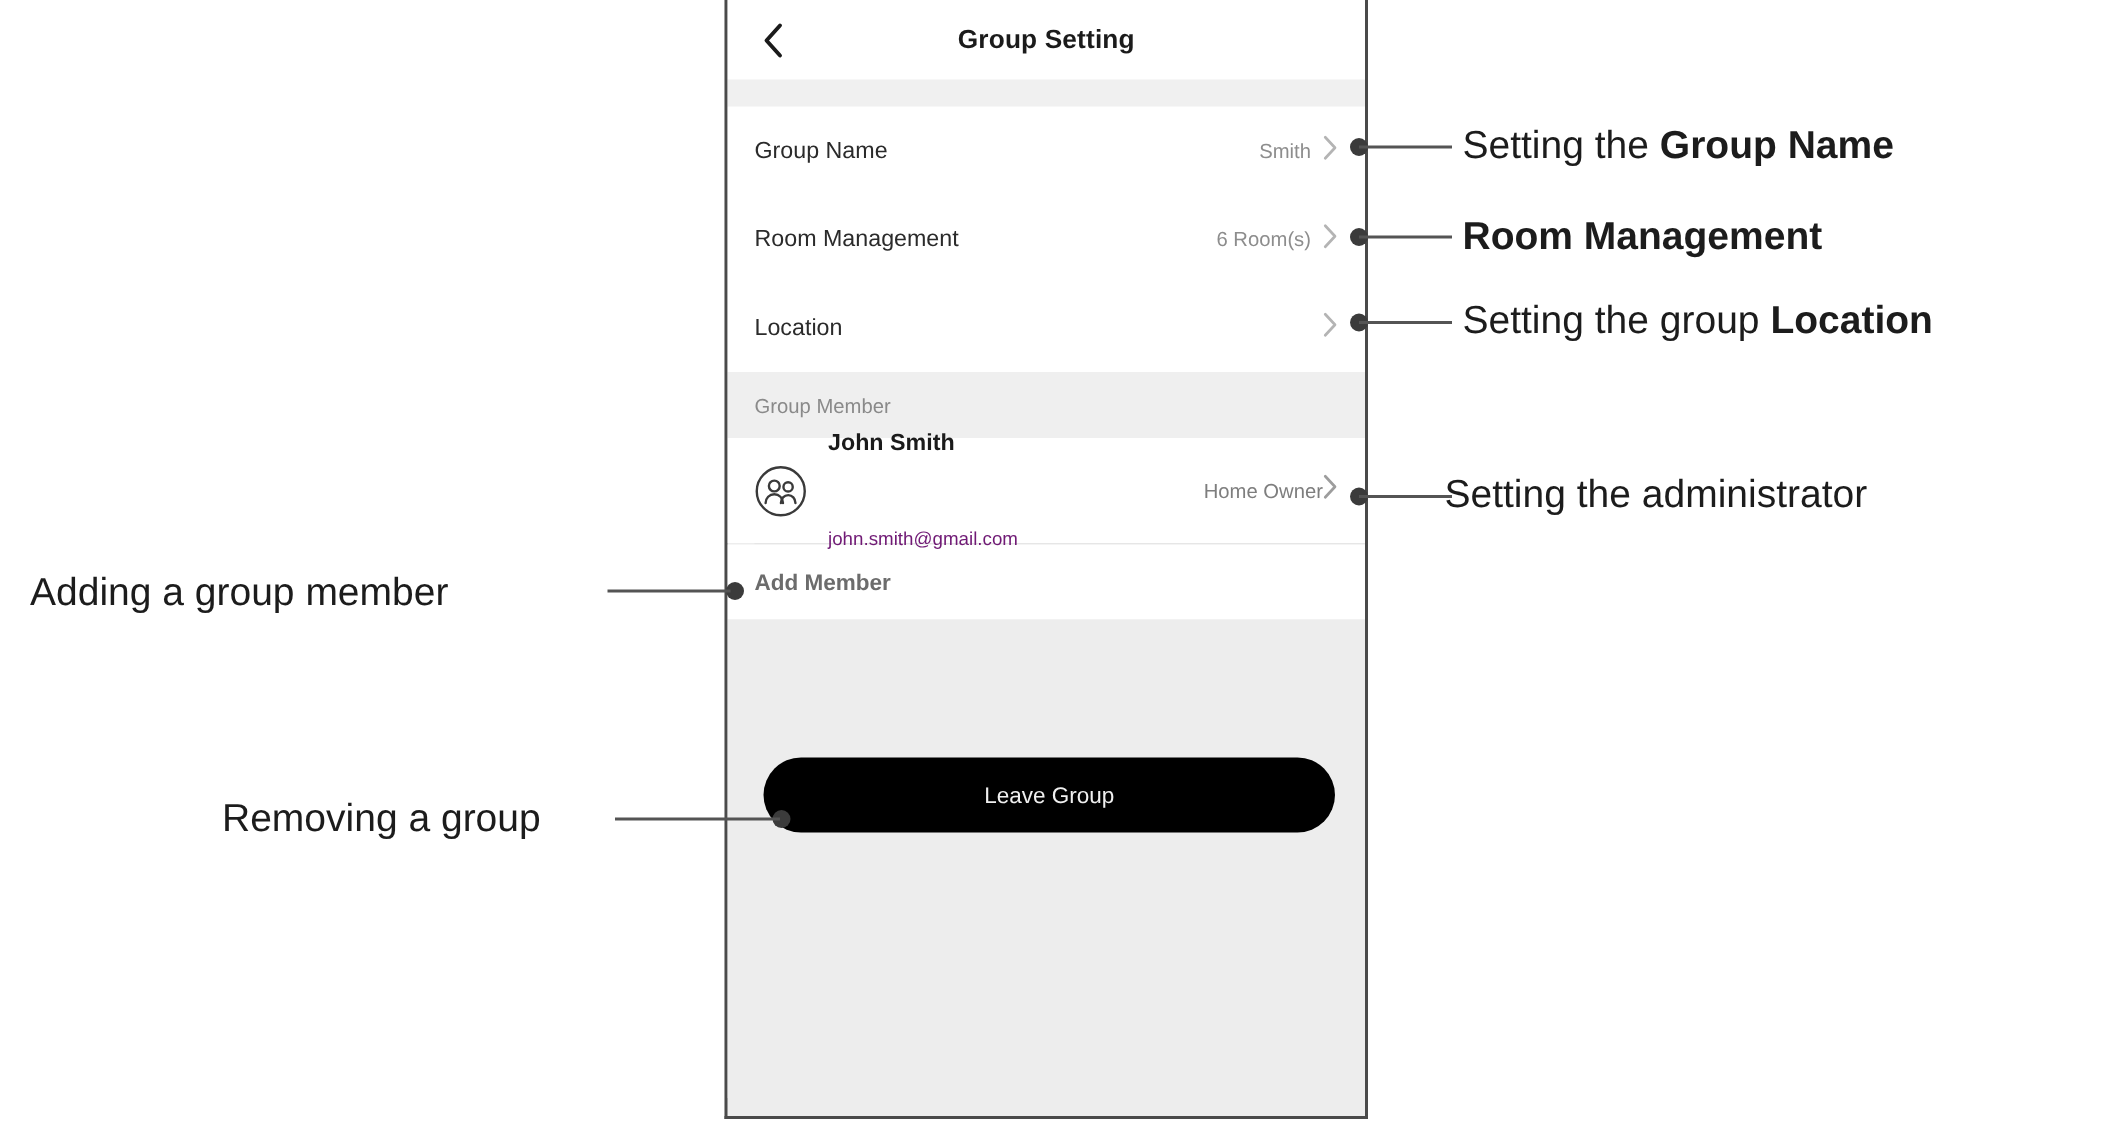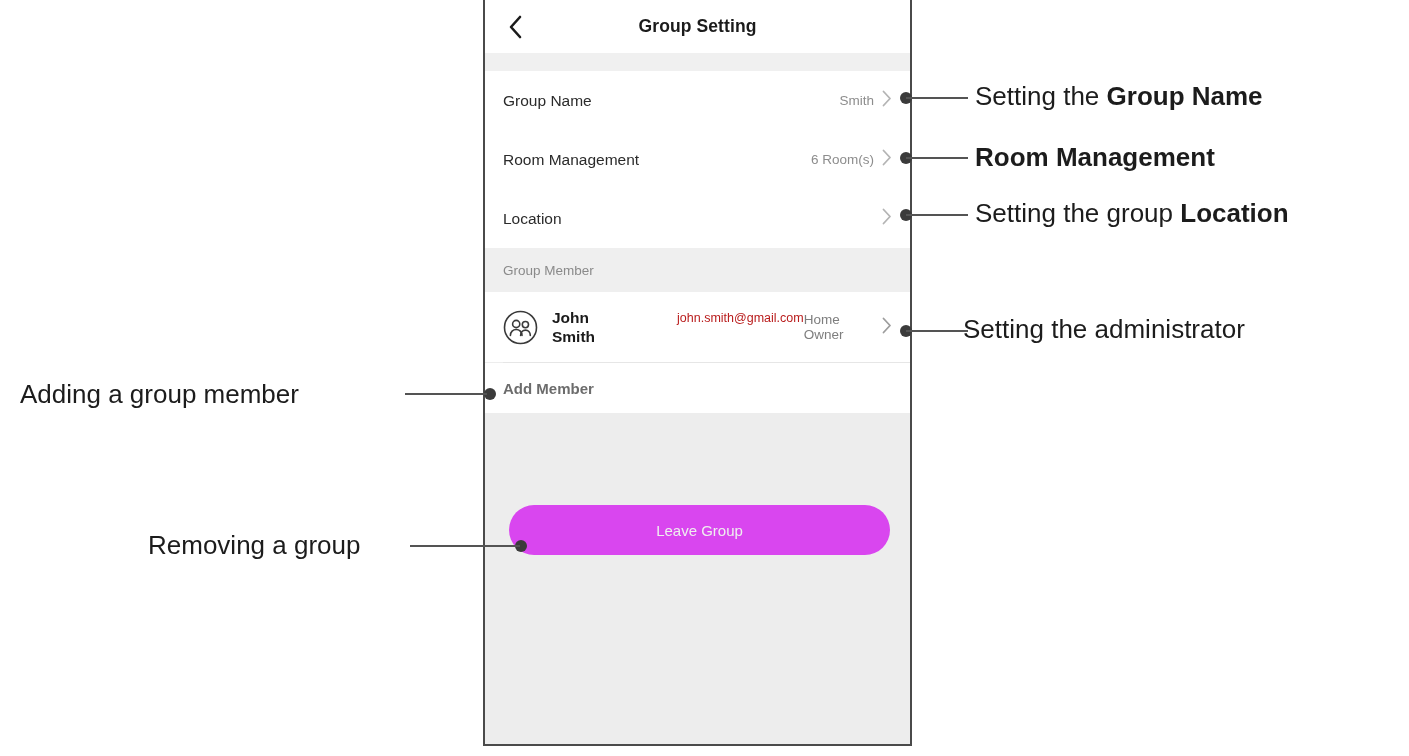--- a/index.html
+++ b/index.html
@@ -124,34 +124,34 @@
     box-sizing: border-box;
   }
   .avatar {
     width: 35px;
     height: 35px;
     flex: 0 0 35px;
     margin-right: 14px;
   }
   .member-texts {
     display: flex;
-    flex-direction: row;
+    flex-direction: column;
     justify-content: center;
     flex: 1 1 auto;
     gap: 44px;
   }
   .member-name {
     font-size: 15.5px;
     font-weight: bold;
     color: #1b1b1b;
     line-height: 1.25;
   }
   .member-mail {
     font-size: 12.5px;
-    color: #b91c1c;
+    color: #701a75;
     line-height: 1.45;
     margin-top: 1px;
   }
   .member-right {
     display: flex;
     align-items: center;
     gap: 0;
   }
   .member-role {
     font-size: 13.5px;
@@ -185,21 +185,21 @@
     position: relative;
     height: 319px;
   }
   .leave-btn {
     position: absolute;
     left: 24px;
     top: 92px;
     width: 381px;
     height: 50px;
     border-radius: 25px;
-    background: #d946ef;
+    background: #000000;
     display: flex;
     align-items: center;
     justify-content: center;
     border: none;
     padding: 0;
   }
   .leave-label {
     font-size: 15px;
     color: #efefef;
   }

